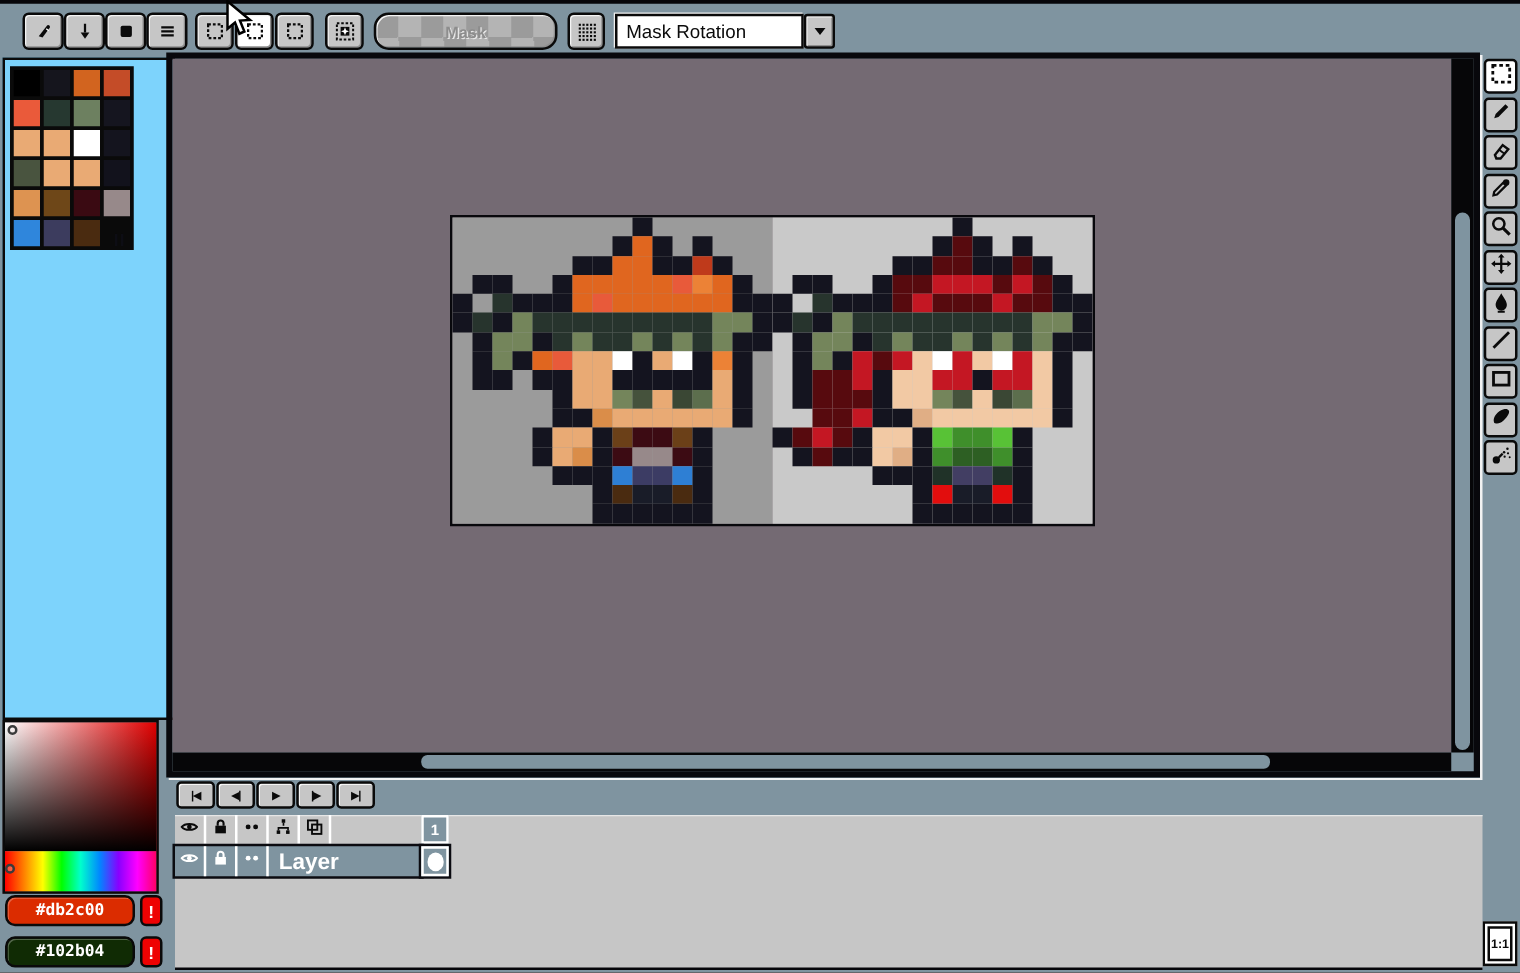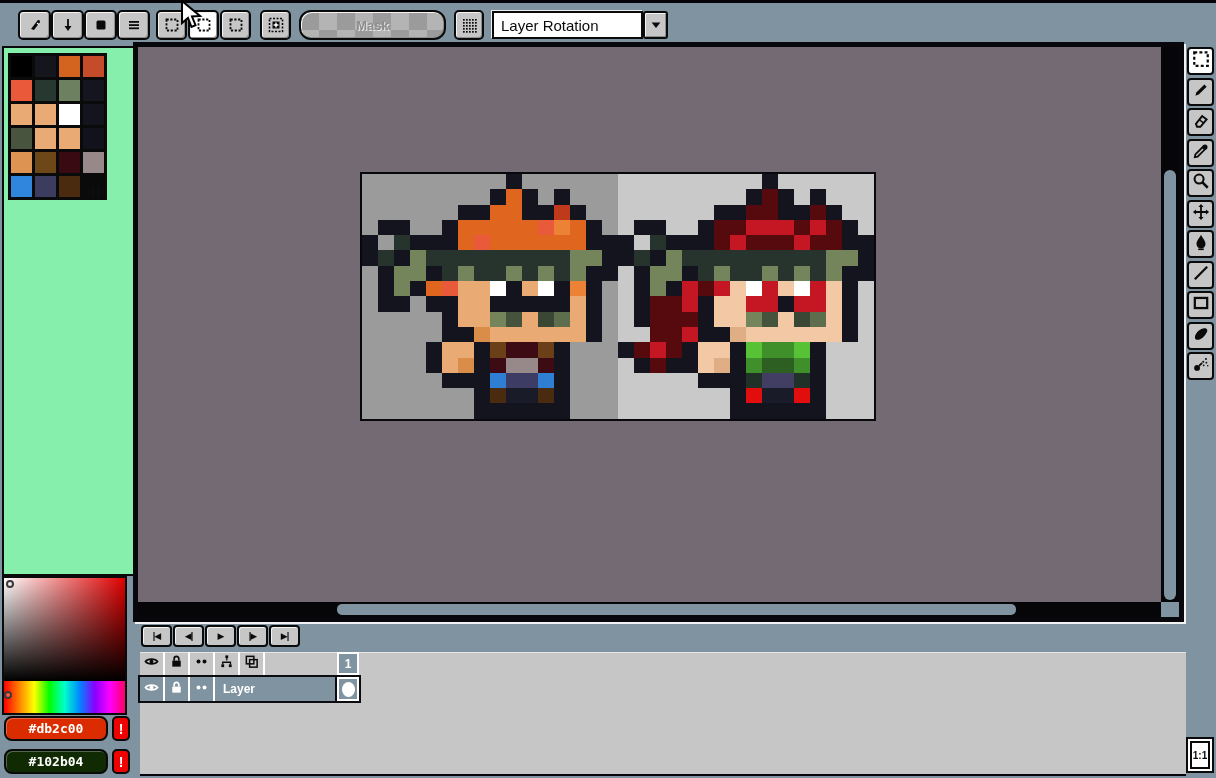--- a/index.html
+++ b/index.html
@@ -20,21 +20,21 @@
      background:conic-gradient(#b4b4b4 0 25%, #9b9b9b 0 50%, #b4b4b4 0 75%, #9b9b9b 0);
      background-size:36px 36px;color:#8d8d8d;font-weight:bold;font-size:13px;
      text-shadow:1px 1px 0 #e8e8e8;}
   .dd-field{position:absolute;background:#fff;border:2px solid #0a0a0a;box-sizing:border-box;
      display:flex;align-items:center;padding-left:7px;font-size:15px;color:#0a0a0a;
      box-shadow:-1px -1px 0 #f0f0f0;}
   .cursor{position:absolute;z-index:50;pointer-events:none;}
 
   
   .left-panel{position:absolute;top:42px;left:0;width:133px;height:736px;}
-  .palette-box{position:absolute;left:2px;top:4px;width:138px;height:530px;background:#86efac;
+  .palette-box{position:absolute;left:2px;top:4px;width:138px;height:530px;background:#7dd3fc;
      border:2px solid #0a0a0a;box-sizing:border-box;text-decoration:underline;}
   .palette-grid{position:absolute;left:4px;top:5px;display:grid;
      grid-template-columns:repeat(4,21px);grid-auto-rows:21px;gap:3px;background:#0a0a0a;
      padding:3px;}
   .swatch{width:21px;height:21px;}
   .palette-marker{position:absolute;left:87px;top:136px;color:#0d0d14;font-weight:bold;
      font-size:14px;letter-spacing:1px;}
   .picker-box{position:absolute;left:2px;top:534px;width:125px;height:139px;
      border:2px solid #0a0a0a;box-sizing:border-box;background:#6c6069;}
   .sat-square{position:absolute;left:0;top:0;width:121px;height:103px;
@@ -84,21 +84,21 @@
   .hdr-row{position:absolute;left:0;top:0;display:flex;height:23px;}
   .hdr-cell{width:25px;height:23px;border-right:2px solid #fff;display:flex;align-items:center;
      justify-content:center;color:#0a0a0a;box-sizing:border-box;}
   .frame-head{position:absolute;left:197px;top:0;width:22px;height:23px;background:#7f94a0;
      border:2px solid #fff;box-sizing:border-box;color:#fff;font-weight:bold;font-size:12px;
      display:flex;align-items:center;justify-content:center;}
   .layer-row{position:absolute;left:0;top:25px;width:197px;height:24px;background:#7f94a0;
      box-shadow:0 0 0 2px #0b0b10;display:flex;align-items:center;}
   .layer-cell{width:25px;height:24px;border-right:2px solid #fff;display:flex;align-items:center;
      justify-content:center;color:#fff;box-sizing:border-box;}
-  .layer-name{flex:1;color:#fff;font-weight:bold;font-size:12px;padding-left:8px;}
+  .layer-name{flex:1;color:#fff;font-weight:bold;font-size:18px;padding-left:8px;}
   .frame-cell{position:absolute;left:197px;top:25px;width:22px;height:24px;background:#7f94a0;
      border:2px solid #fff;box-sizing:border-box;box-shadow:0 0 0 2px #0b0b10;
      display:flex;align-items:center;justify-content:center;}
   .frame-cell .dot{width:13px;height:15px;background:#fff;border-radius:50%;}
 </style>
 </head>
 <body>
 
 <div class="app">
   <div class="topline"></div>
@@ -198,21 +198,21 @@
             <rect x="14" y="2" width="1.7" height="1.7" fill="#0a0a0a"></rect>
             <rect x="14" y="5" width="1.7" height="1.7" fill="#0a0a0a"></rect>
             <rect x="14" y="8" width="1.7" height="1.7" fill="#0a0a0a"></rect>
             <rect x="14" y="11" width="1.7" height="1.7" fill="#0a0a0a"></rect>
             <rect x="14" y="14" width="1.7" height="1.7" fill="#0a0a0a"></rect>
           </svg>
         </span>
       </div>
 
     <div class="dd-field" style="left:478px;top:11px;width:151px;height:28px">
-      <span>Layer Rotation</span>
+      <span>Mask Rotation</span>
     </div>
     <div class="btn" style="left:629px;top:11px;width:25px;height:28px;border-radius:3px">
       <span>
           <svg width="14" height="14" viewBox="0 0 16 16">
             <path d="M3 5 h10 L8 11.5 Z" fill="#0a0a0a"></path>
           </svg>
         </span>
     </div>
 
     <svg class="cursor" style="left:165px;top:0" width="26" height="30" viewBox="0 0 26 30">

